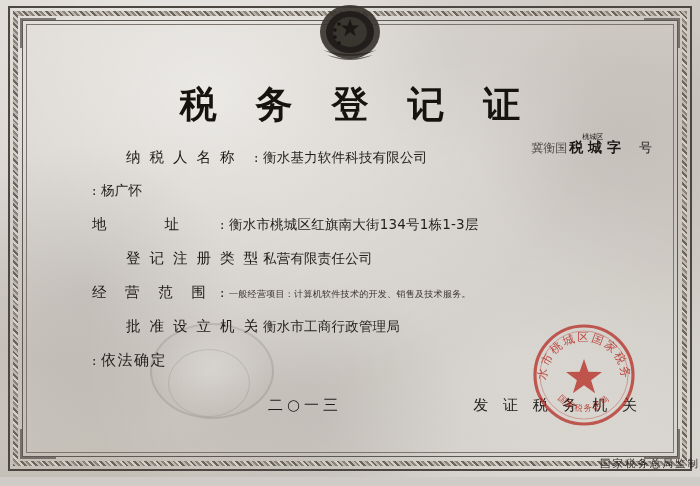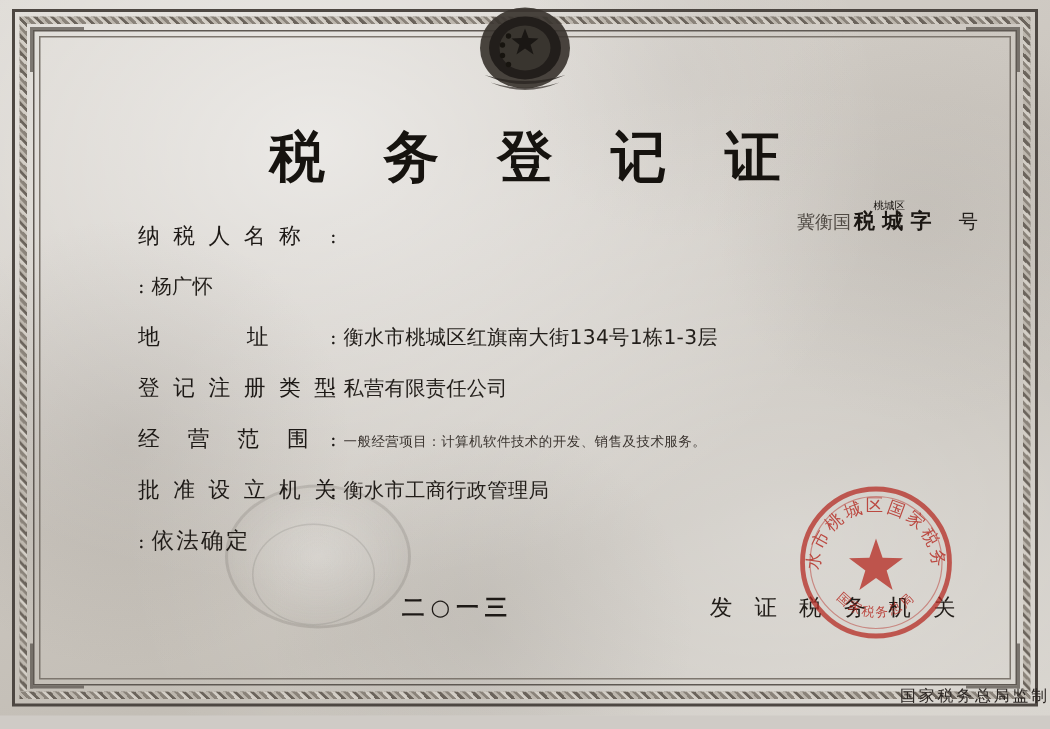--- a/index.html
+++ b/index.html
@@ -172,20 +172,21 @@
     flex: 0 0 128px;
     font-size: 14.5px;
     letter-spacing: 0px;
     white-space: nowrap;
   }
   .field-label.spaced {
     letter-spacing: 7px;
   }
   .field-label.spaced2 {
     letter-spacing: 2.2px;
+    margin-left: 34px;
   }
   .field-colon {
     flex: 0 0 9px;
     font-size: 13px;
   }
   .field-value {
     font-size: 13.5px;
     color: #221e1a;
     letter-spacing: 0.2px;
     font-family: "DejaVu Sans", sans-serif;
@@ -228,21 +229,20 @@
   }
   .issue-date {
     position: absolute;
     left: 268px;
     bottom: 62px;
     font-family: "DejaVu Serif", serif;
     font-size: 15px;
     letter-spacing: 4px;
     color: #1d1916;
     z-index: 3;
-    font-weight: bold;
   }
 
   
   .seal {
     position: absolute;
     right: 62px;
     bottom: 48px;
     width: 108px;
     height: 108px;
     z-index: 5;
@@ -323,20 +323,21 @@
       <span>税 城 字</span>
     </span>
     <span class="reg-suffix">号</span>
   </div>
 
   <div class="fields">
 
     <div class="field-row">
       <span class="field-label spaced2">纳 税 人 名 称</span>
       <span class="field-colon">:</span>
+      <span class="field-value">衡水基力软件科技有限公司</span>
     </div>
 
     <div class="field-row">
       <span class="field-colon">:</span>
       <span class="field-value">杨广怀</span>
     </div>
 
     <div class="field-row">
       <span class="field-label">地　　　　址</span>
       <span class="field-colon">:</span>

